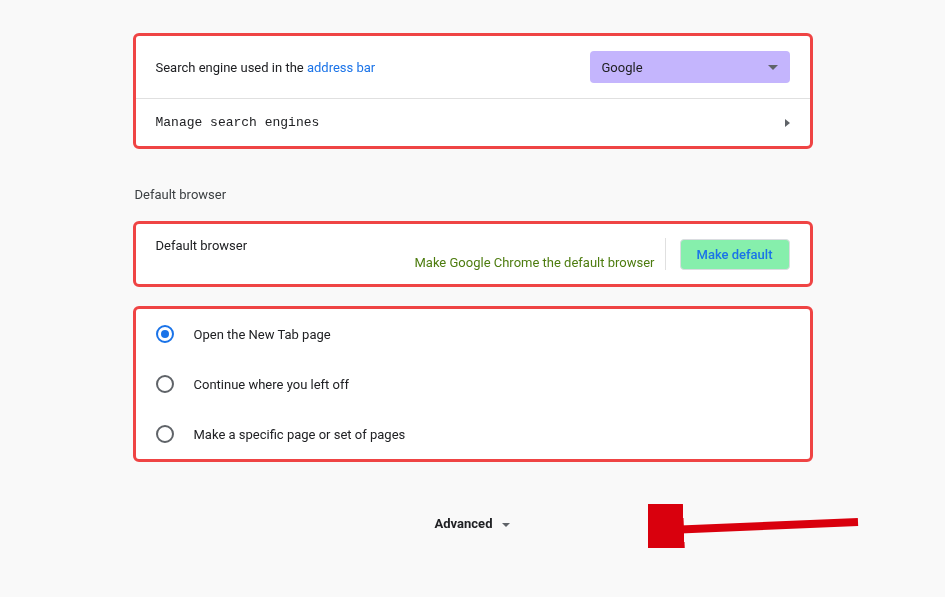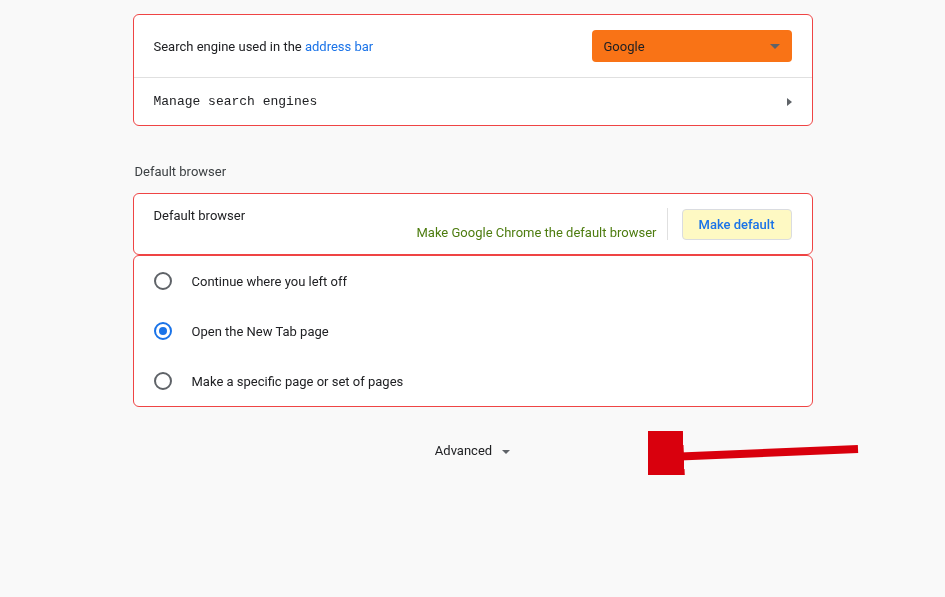--- a/index.html
+++ b/index.html
@@ -13,36 +13,37 @@
     height: 597px;
     overflow: hidden;
   }
   .container {
     width: 680px;
     margin: 0 auto;
     padding-top: 14px;
   }
   .card {
     background: #fff;
-    border: 1px solid #ef4444;
+    border: 3px solid #ef4444;
     border-radius: 6px;
+    margin-top: 19px;
   }
   .row {
     display: flex;
     align-items: center;
     padding: 15px 20px;
     min-height: 48px;
   }
   .row + .row { border-top: 1px solid #e0e0e0; }
   .row-left { flex: 1 1 auto; color: #202124; }
   .link { color: #1a73e8; }
   .select {
     width: 200px;
     height: 32px;
-    background: #f97316;
+    background: #c4b5fd;
     border-radius: 4px;
     display: flex;
     align-items: center;
     padding: 0 12px;
     color: #202124;
     cursor: pointer;
   }
   .select .sel-label { flex: 1; }
   .tri-down {
     width: 0; height: 0;
@@ -74,21 +75,21 @@
     height: 32px;
     background: #e0e0e0;
     margin: 0 14px 0 10px;
   }
   .btn-outline {
     border: 1px solid #dadce0;
     color: #1a73e8;
     font-weight: 500;
     padding: 7px 16px;
     border-radius: 4px;
-    background: #fef9c3;
+    background: #86efac;
     cursor: pointer;
   }
   .radio-row {
     display: flex;
     align-items: center;
     padding: 16px 20px;
   }
   .radio {
     width: 18px; height: 18px;
     border: 2px solid #5f6368;
@@ -106,23 +107,24 @@
     width: 8px; height: 8px;
     border-radius: 50%;
     background: #1a73e8;
     top: 3px; left: 3px;
   }
   .advanced-row {
     display: flex;
     align-items: center;
     justify-content: center;
     gap: 10px;
-    margin-top: 36px;
+    margin-top: 54px;
     cursor: pointer;
     position: relative;
+    font-weight: bold;
   }
   .adv-label { color: #202124; }
   .tri-sm {
     width: 0; height: 0;
     border-left: 4px solid transparent;
     border-right: 4px solid transparent;
     border-top: 4px solid #5f6368;
     position: relative;
     top: 1px;
   }
@@ -161,26 +163,26 @@
         <div class="sub-title">Default browser</div>
         <div class="sub-desc">Make Google Chrome the default browser</div>
       </div>
       <div class="vsep"></div>
       <div class="btn-outline">Make default</div>
     </div>
   </div>
 
   <div class="card">
     <div class="radio-row">
+      <div class="radio checked"></div>
+      <span>Open the New Tab page</span>
+    </div>
+    <div class="radio-row">
       <div class="radio"></div>
       <span>Continue where you left off</span>
-    </div>
-    <div class="radio-row">
-      <div class="radio checked"></div>
-      <span>Open the New Tab page</span>
     </div>
     <div class="radio-row">
       <div class="radio"></div>
       <span>Make a specific page or set of pages</span>
     </div>
   </div>
 
   <div class="advanced-row">
     <span class="adv-label">Advanced</span>
     <span class="tri-sm"></span>

